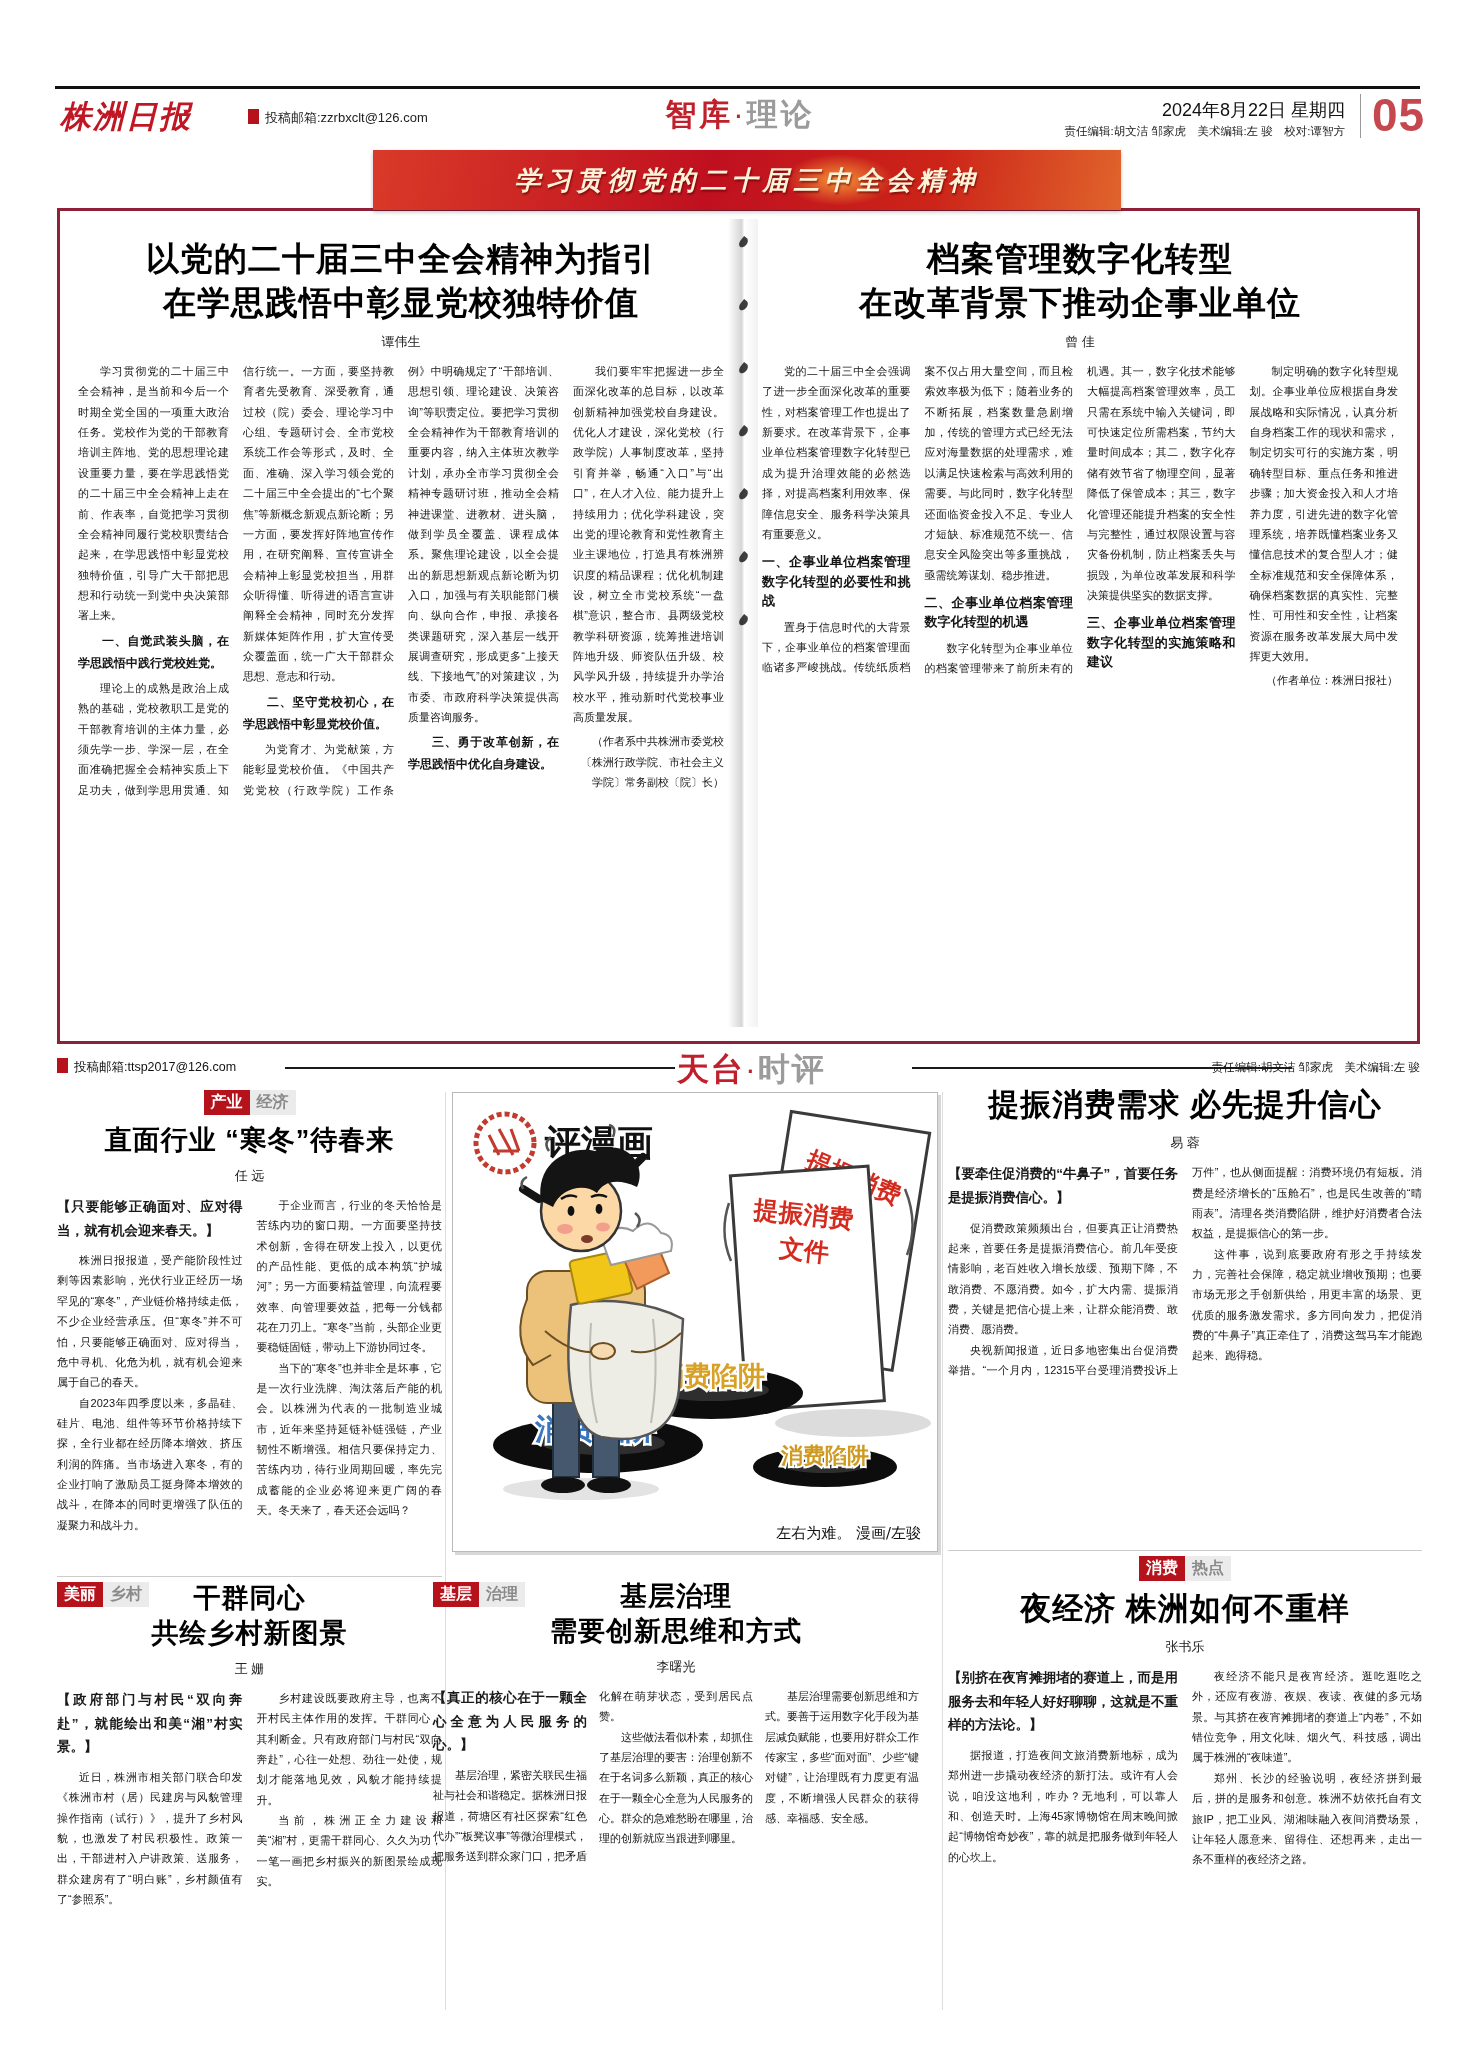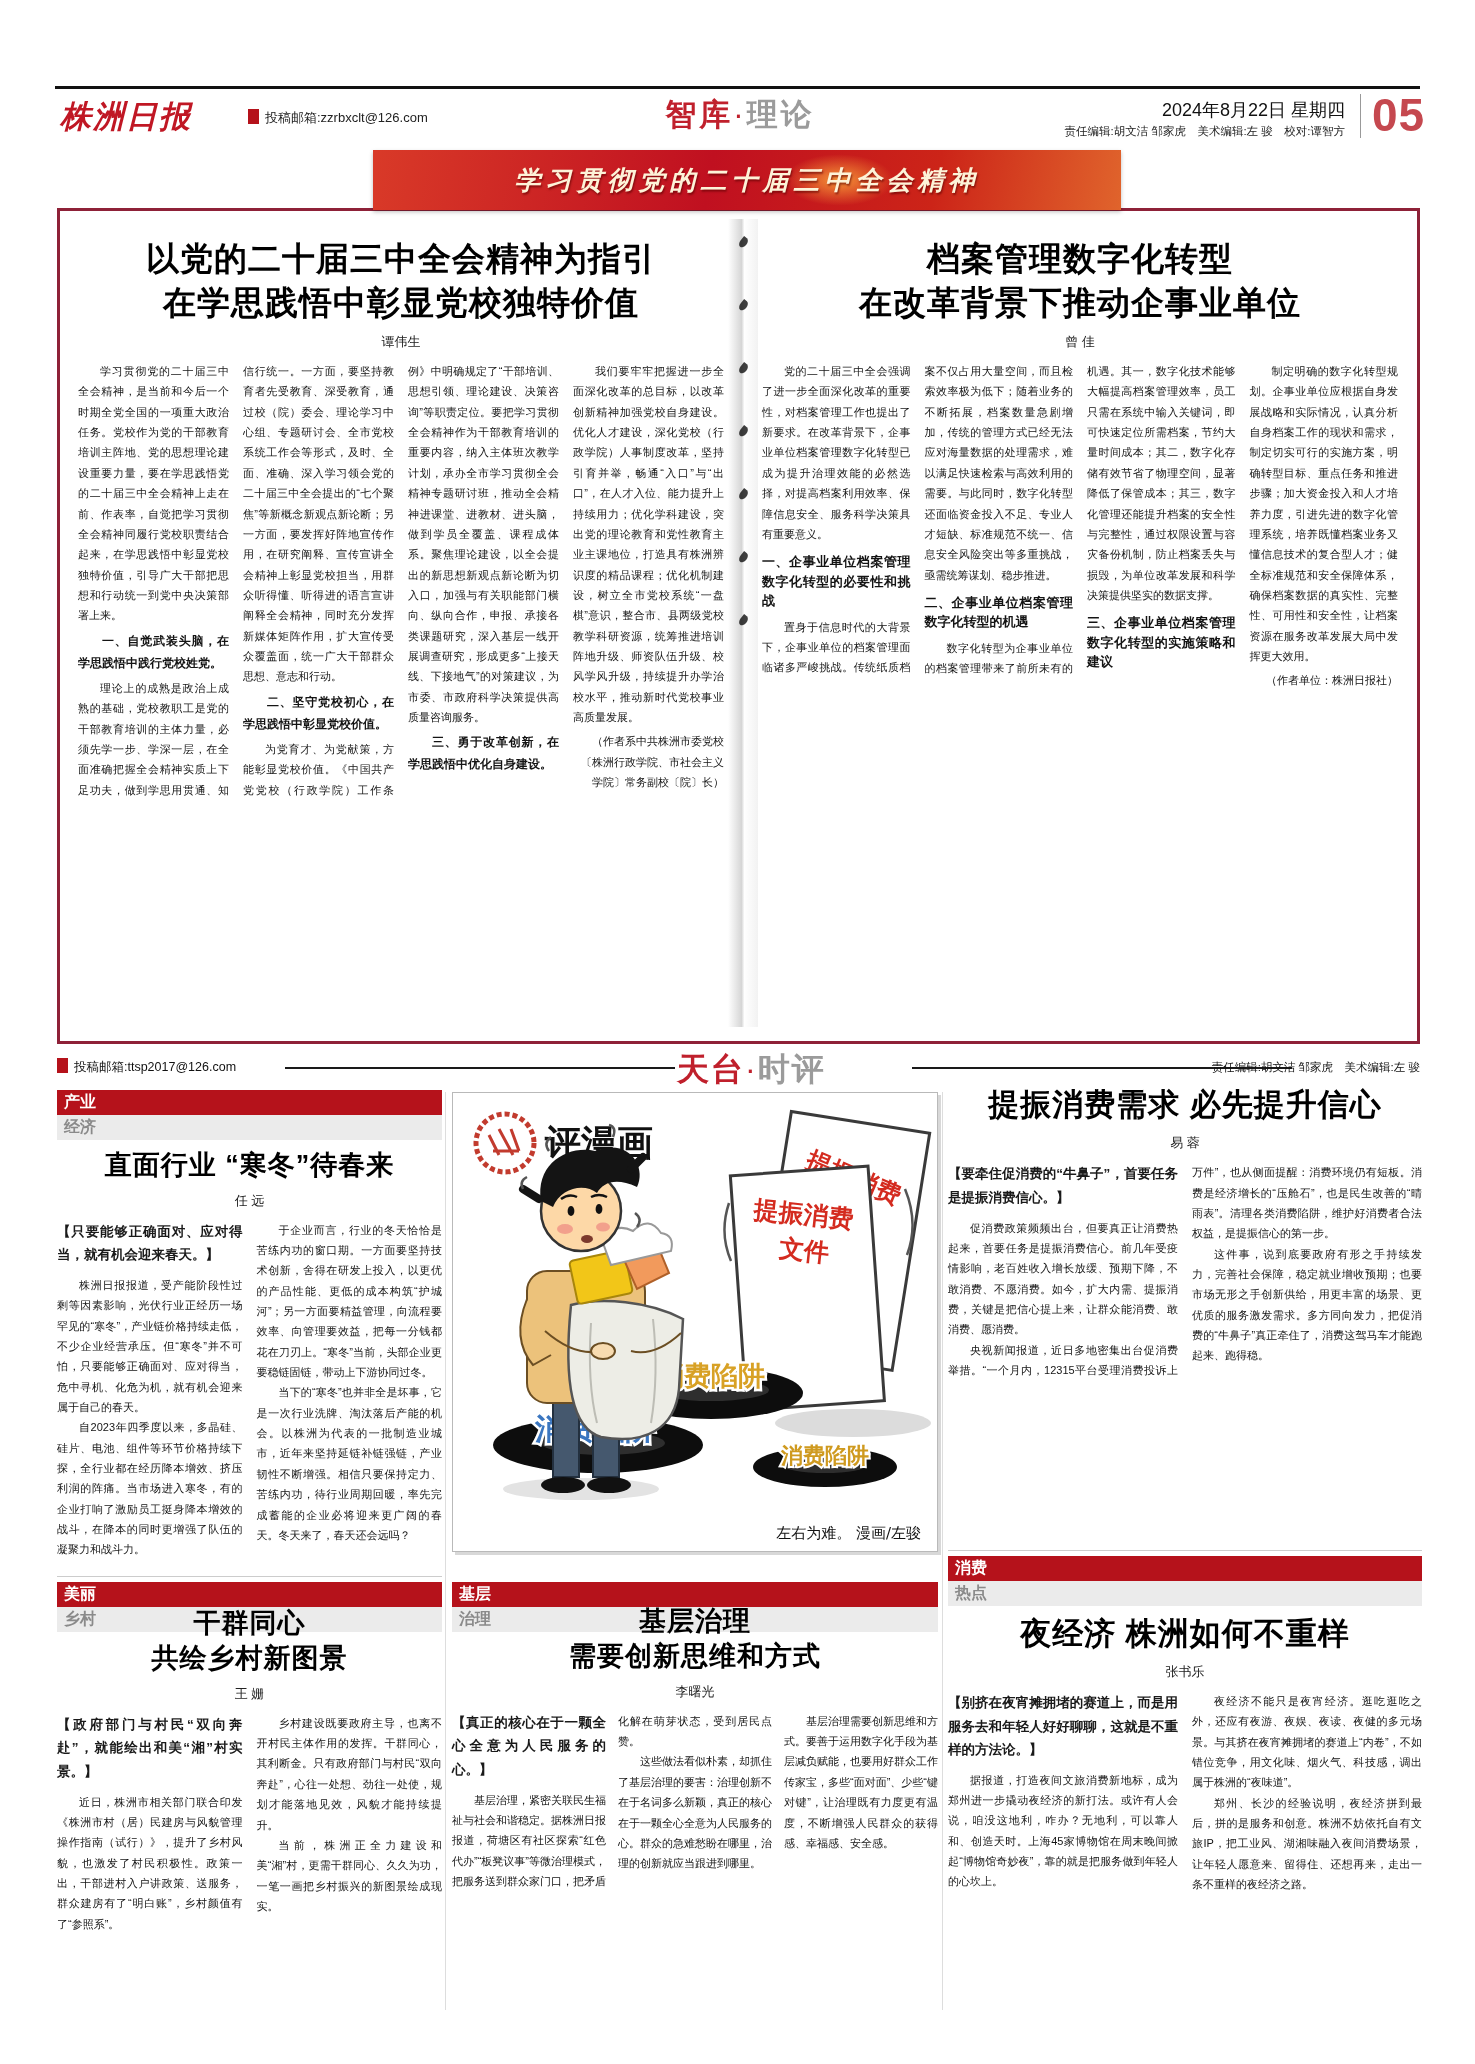--- a/index.html
+++ b/index.html
@@ -57,32 +57,32 @@
   
   .band2{left:57px;top:1050px;width:1363px;height:34px;}
   .band2 .mail{position:absolute;left:0;top:8px;font-size:12.5px;}
   .band2 .line{position:absolute;top:17px;height:2px;background:#1a1a1a;}
   .band2 .l1{left:228px;width:390px;}
   .band2 .l2{left:855px;width:380px;}
   .band2 .title{position:absolute;left:620px;top:-2px;width:235px;text-align:left;font-size:32px;font-weight:900;letter-spacing:2px;}
   .band2 .editors{position:absolute;right:0;top:10px;font-size:11.5px;}
 
   
-  .tag{display:flex;justify-content:center;margin-bottom:8px;flex-direction:column;}
+  .tag{display:flex;justify-content:center;margin-bottom:8px;}
   .tag.left{justify-content:flex-start;}
   .tag-red{background:#b5121b;color:#fff;font-weight:700;font-size:16px;padding:2px 7px;line-height:1.3;}
   .tag-gray{background:#ebebeb;color:#8a8a8a;font-weight:700;font-size:16px;padding:2px 7px;line-height:1.3;}
   .hl-mid{font-size:27px;font-weight:900;text-align:center;line-height:1.3;letter-spacing:1px;color:#000;}
   .hl-mid2{font-size:31px;font-weight:900;text-align:center;line-height:1.3;letter-spacing:1px;color:#000;}
   .blk{box-sizing:border-box;}
   .blk-industry{left:57px;top:1090px;width:385px;}
   .blk-cartoon{left:452px;top:1092px;width:486px;height:460px;background:#fff;border:1.5px solid #b9b9b9;box-shadow:3px 3px 0 #d8d8d8;}
   .blk-consumption{left:948px;top:1085px;width:474px;}
   .blk-village{left:57px;top:1582px;width:385px;}
-  .blk-grassroots{left:452px;top:1582px;width:486px;}
+  .blk-grassroots{left:433px;top:1582px;width:486px;}
   .blk-night{left:948px;top:1556px;width:474px;}
   .vsep{width:1px;background:#ddd;}
   .hsep{height:1px;background:#ccc;}
   .cartoon-caption{position:absolute;right:16px;bottom:8px;font-family:"DejaVu Serif",serif;font-size:15px;color:#111;}
 </style>
 </head>
 <body>
 
 <div id="page">
 

